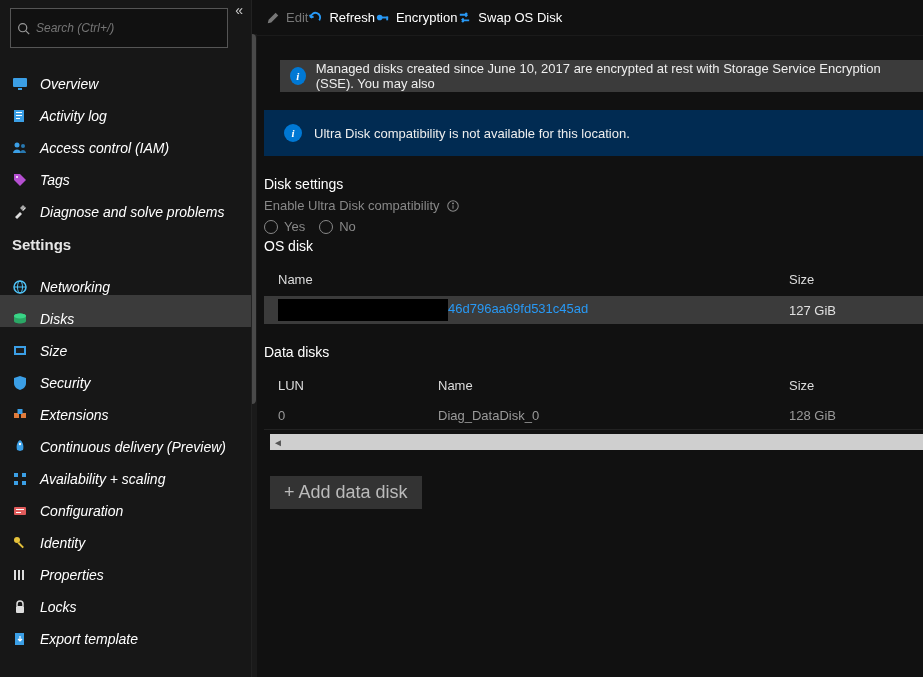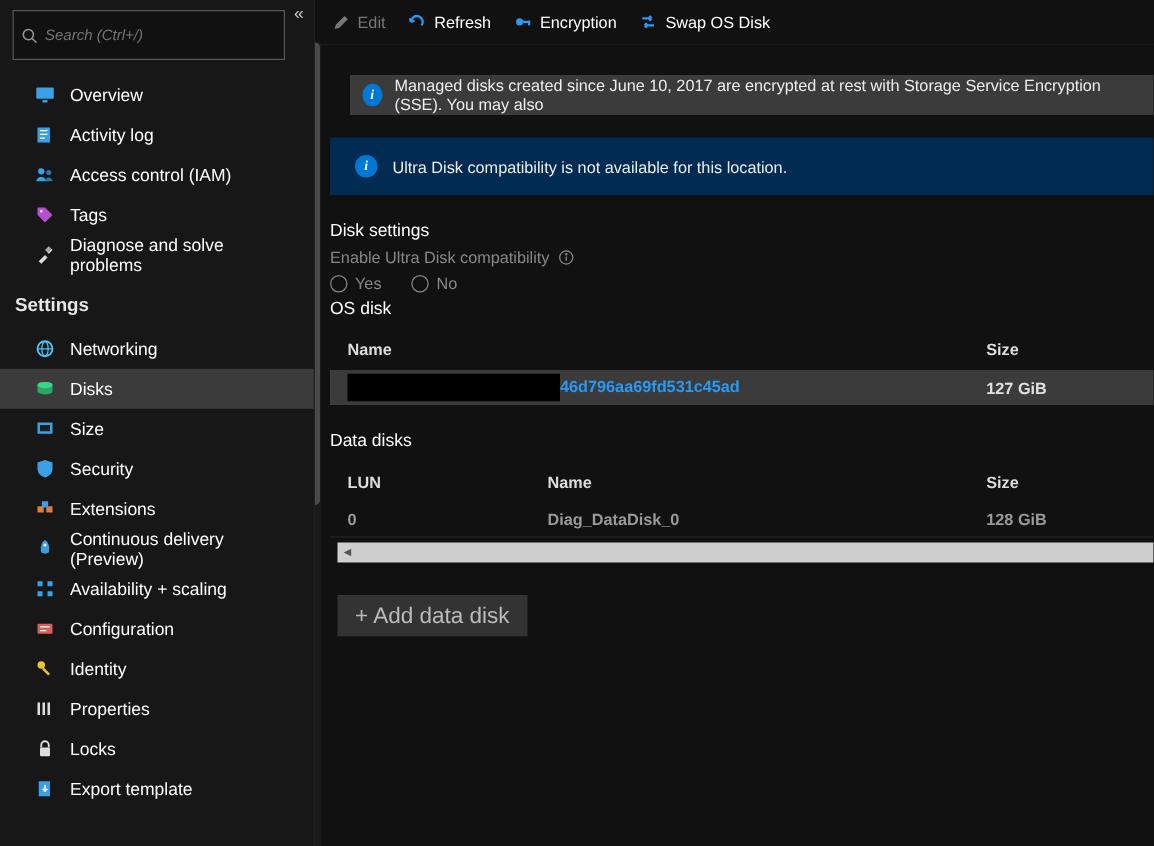--- a/index.html
+++ b/index.html
@@ -49,25 +49,26 @@
     outline: none;
     color: #aaa;
     font-size: 12px;
     font-style: italic;
     margin-left: 6px;
     width: 100%;
   }
   .nav-list { list-style: none; padding: 4px 0; }
   .nav-item {
     display: flex;
-    align-items: center;
+    align-items: flex-end;
     height: 32px;
-    padding: 0 28px;
+    padding: 0 12px;
     cursor: pointer;
     color: #fff;
+    font-style: italic;
   }
   .nav-item.active { background: #3b3b3b; }
   .nav-icon {
     width: 16px;
     height: 16px;
     display: inline-flex;
     align-items: center;
     justify-content: center;
     margin-right: 12px;
     flex-shrink: 0;
@@ -82,21 +83,20 @@
   .main {
     flex: 1;
     background: #111111;
     position: relative;
     overflow: hidden;
   }
   .toolbar {
     display: flex;
     height: 36px;
     padding: 0 14px;
-    gap: 18px;
     border-bottom: 1px solid #1b1b1b;
   }
   .tool-btn {
     display: inline-flex;
     align-items: center;
     gap: 6px;
     color: #fff;
     font-size: 13px;
     cursor: pointer;
   }
@@ -136,31 +136,31 @@
     font-size: 13px;
     color: #eee;
   }
   .notice .info-badge { margin-left: 8px; margin-right: 12px; }
   .content { padding: 20px 0 0 12px; }
   .sect-title { font-size: 14px; color: #fff; margin-bottom: 6px; }
   .setting-label {
     color: #888; font-size: 13px;
     display: inline-flex; align-items: center; gap: 6px;
   }
-  .radio-row { display: flex; gap: 24px; margin: 6px 0 4px 0; align-items:center;}
+  .radio-row { display: flex; gap: 14px; margin: 6px 0 4px 0; align-items:center;}
   .radio {
     display: inline-flex; align-items: center; gap: 6px;
     color: #888; font-size: 13px;
   }
   .radio .circle {
     width: 14px; height: 14px; border: 1.5px solid #888; border-radius: 50%;
     display: inline-block;
   }
   .subhead { font-size: 14px; color: #fff; margin-top: 2px; }
-  .table { margin-top: 8px; font-weight: bold; }
+  .table { margin-top: 8px; }
   .thead, .trow {
     display: grid;
     grid-template-columns: 160px 1fr 120px;
     align-items: center;
     padding: 0 14px;
   }
   .thead { height: 34px; color: #ddd; font-size: 13px; }
   .trow {
     height: 28px; font-size: 13px;
   }

